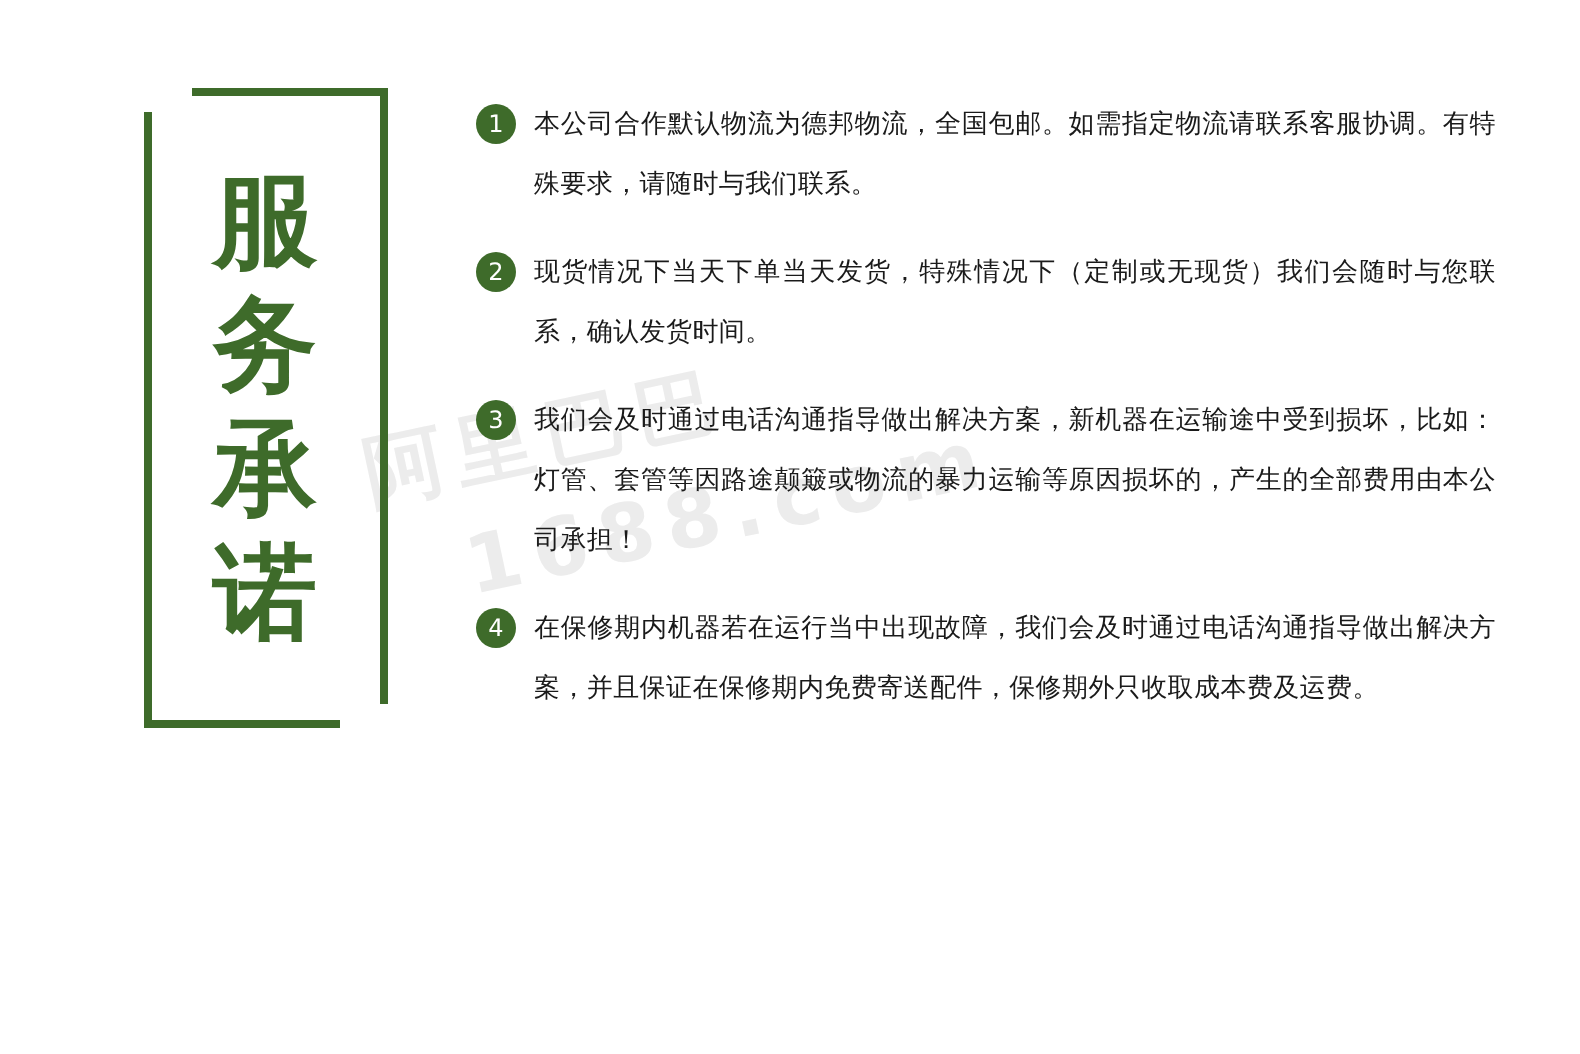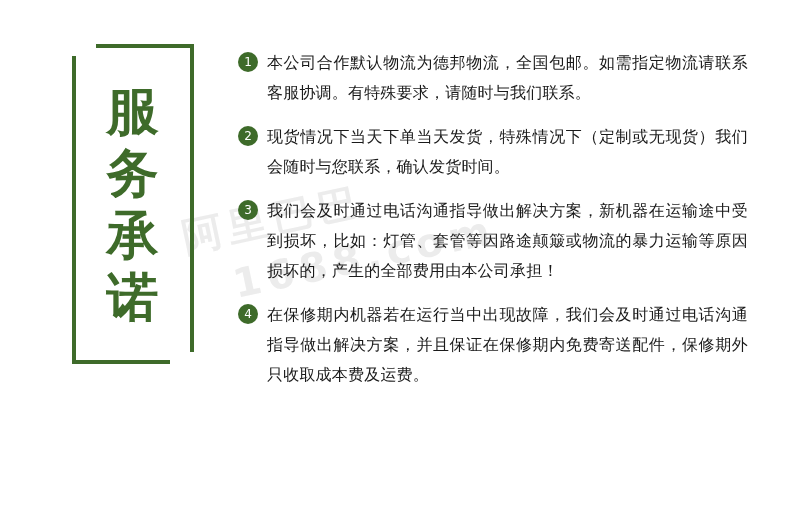--- a/index.html
+++ b/index.html
@@ -100,25 +100,25 @@
     font-size: 12px;
     line-height: 20px;
     text-align: center;
     margin-top: 4px;
     margin-right: 9px;
     font-family: "DejaVu Sans", "Liberation Sans", sans-serif;
   }
   .txt {
     flex: 1 1 auto;
     color: #1a1a1a;
-    font-size: 16px;
+    font-size: 13px;
     line-height: 30px;
     letter-spacing: 0.2px;
     text-align: justify;
-    font-family: Liberation Serif, serif;
+    font-family: Liberation Mono, monospace;
   }
 
   
   .watermark {
     position: absolute;
     left: 190px;
     top: 165px;
     width: 420px;
     height: 170px;
     pointer-events: none;

